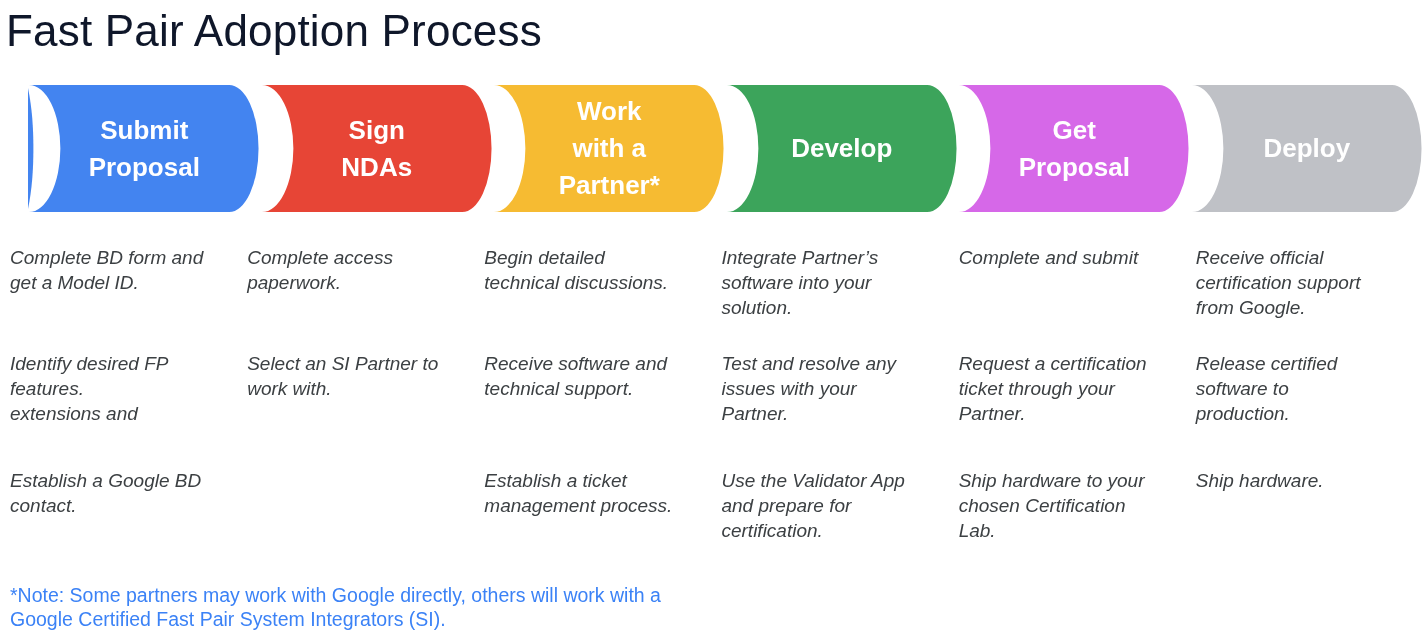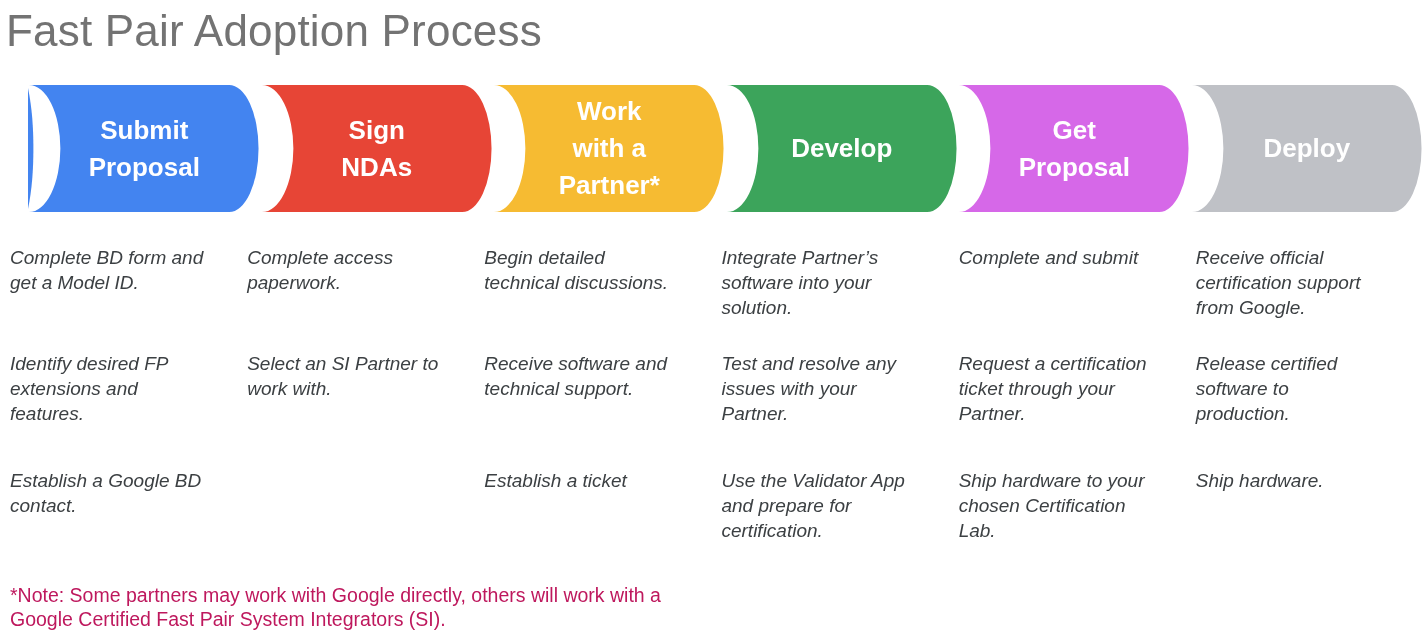--- a/index.html
+++ b/index.html
@@ -3,40 +3,40 @@
 <meta charset="utf-8">
 <style>
   html,body{margin:0;padding:0;}
   body{
     width:1423px;height:632px;overflow:hidden;background:#ffffff;
     font-family:"Liberation Sans", sans-serif;color:#3C4043;
   }
   .page{width:1423px;height:632px;position:relative;}
   .title{
     margin:0;height:85px;box-sizing:border-box;padding:6px 0 0 6px;
-    font-size:44px;line-height:50px;font-weight:400;color:#737373;letter-spacing:.2px;
+    font-size:44px;line-height:50px;font-weight:400;color:#0f172a;letter-spacing:.2px;
   }
   .steps{display:flex;height:127px;padding-left:28px;}
   .step{position:relative;width:16.6667%;height:127px;}
   .step svg{position:absolute;left:0;top:0;width:100%;height:100%;display:block;}
   .step-label{
     position:absolute;left:0;top:0;right:0;bottom:0;
     display:flex;flex-direction:column;align-items:center;justify-content:center;
     color:#ffffff;font-weight:700;font-size:26px;line-height:37px;text-align:center;
   }
   .step-label span{display:block;}
   .tasks{display:flex;}
   .task-col{width:16.6667%;box-sizing:border-box;padding-left:10px;padding-right:18px;}
   .task{font-size:19px;line-height:25px;box-sizing:border-box;}
   .task:nth-child(1){margin-top:33px;height:106px;}
   .task:nth-child(2){height:117px;}
   .task:nth-child(3){height:115px;}
   .task div{display:block;font-style:italic;}
   .footnote{
-    padding-left:10px;font-size:19.5px;line-height:24px;color:#be185d;
+    padding-left:10px;font-size:19.5px;line-height:24px;color:#3b82f6;
   }
 </style>
 </head>
 <body>
 
 <div class="page">
 
   <h1 class="title">Fast Pair Adoption Process</h1>
 
   <div class="steps">
@@ -105,22 +105,22 @@
 
   <div class="tasks">
 
     <div class="task-col">
       <div class="task">
         <div>Complete BD form and</div>
         <div>get a Model ID.</div>
       </div>
       <div class="task">
         <div>Identify desired FP</div>
+        <div>features.</div>
         <div>extensions and</div>
-        <div>features.</div>
       </div>
       <div class="task">
         <div>Establish a Google BD</div>
         <div>contact.</div>
       </div>
     </div>
 
     <div class="task-col">
       <div class="task">
         <div>Complete access</div>
@@ -136,20 +136,21 @@
       <div class="task">
         <div>Begin detailed</div>
         <div>technical discussions.</div>
       </div>
       <div class="task">
         <div>Receive software and</div>
         <div>technical support.</div>
       </div>
       <div class="task">
         <div>Establish a ticket</div>
+        <div>management process.</div>
       </div>
     </div>
 
     <div class="task-col">
       <div class="task">
         <div>Integrate Partner’s</div>
         <div>software into your</div>
         <div>solution.</div>
       </div>
       <div class="task">

